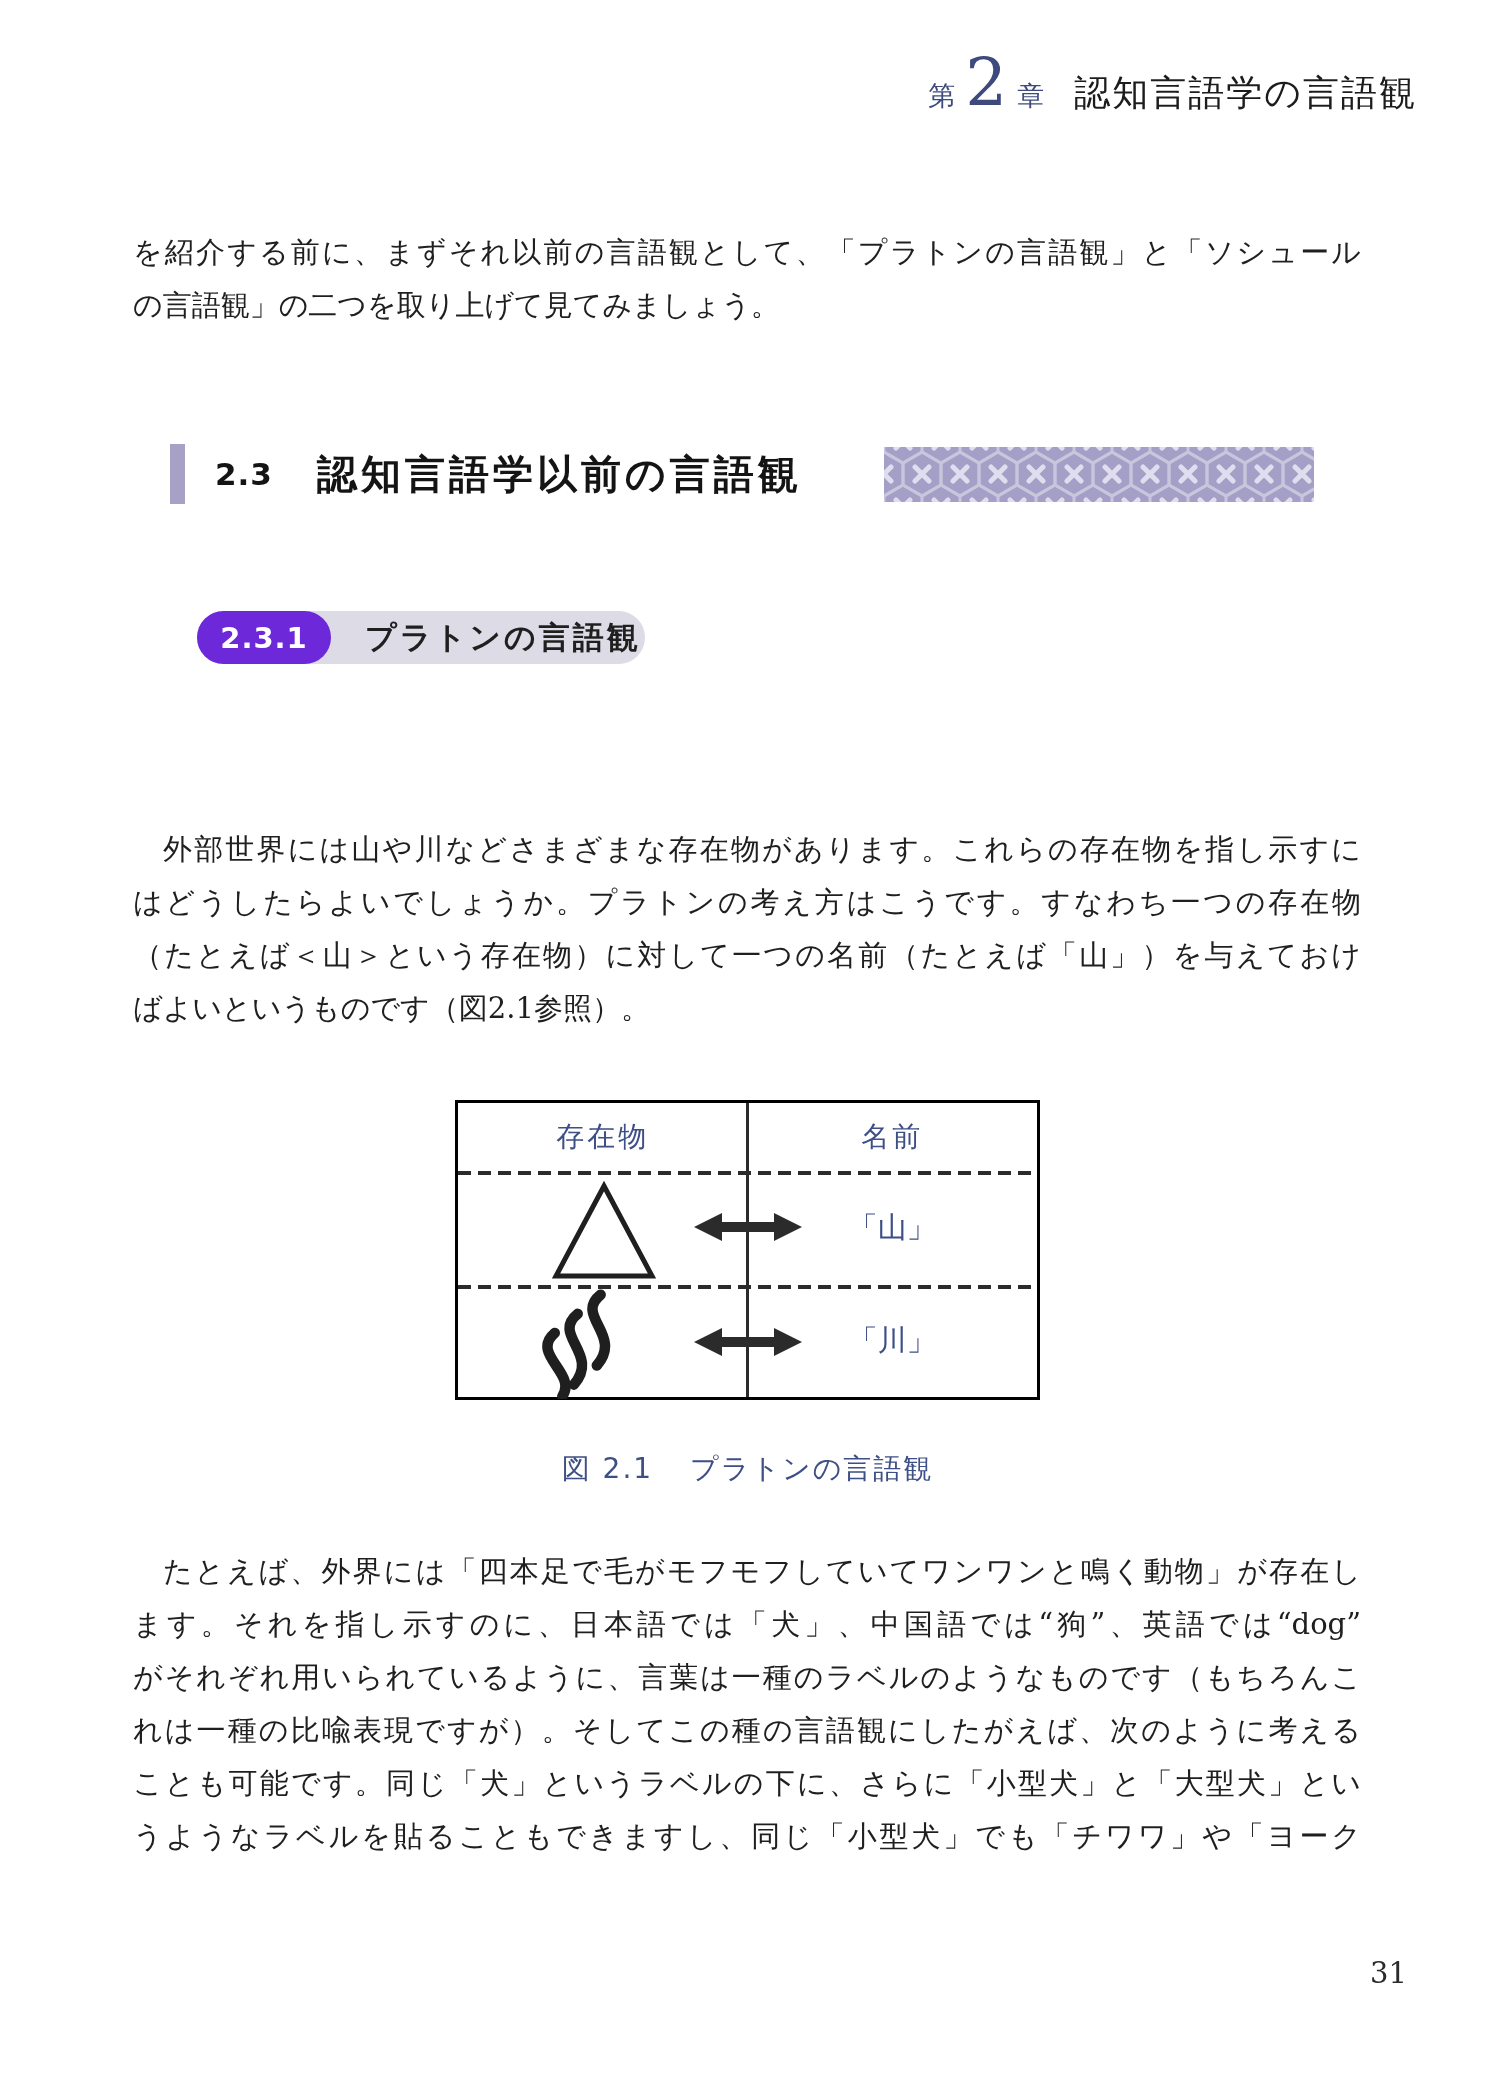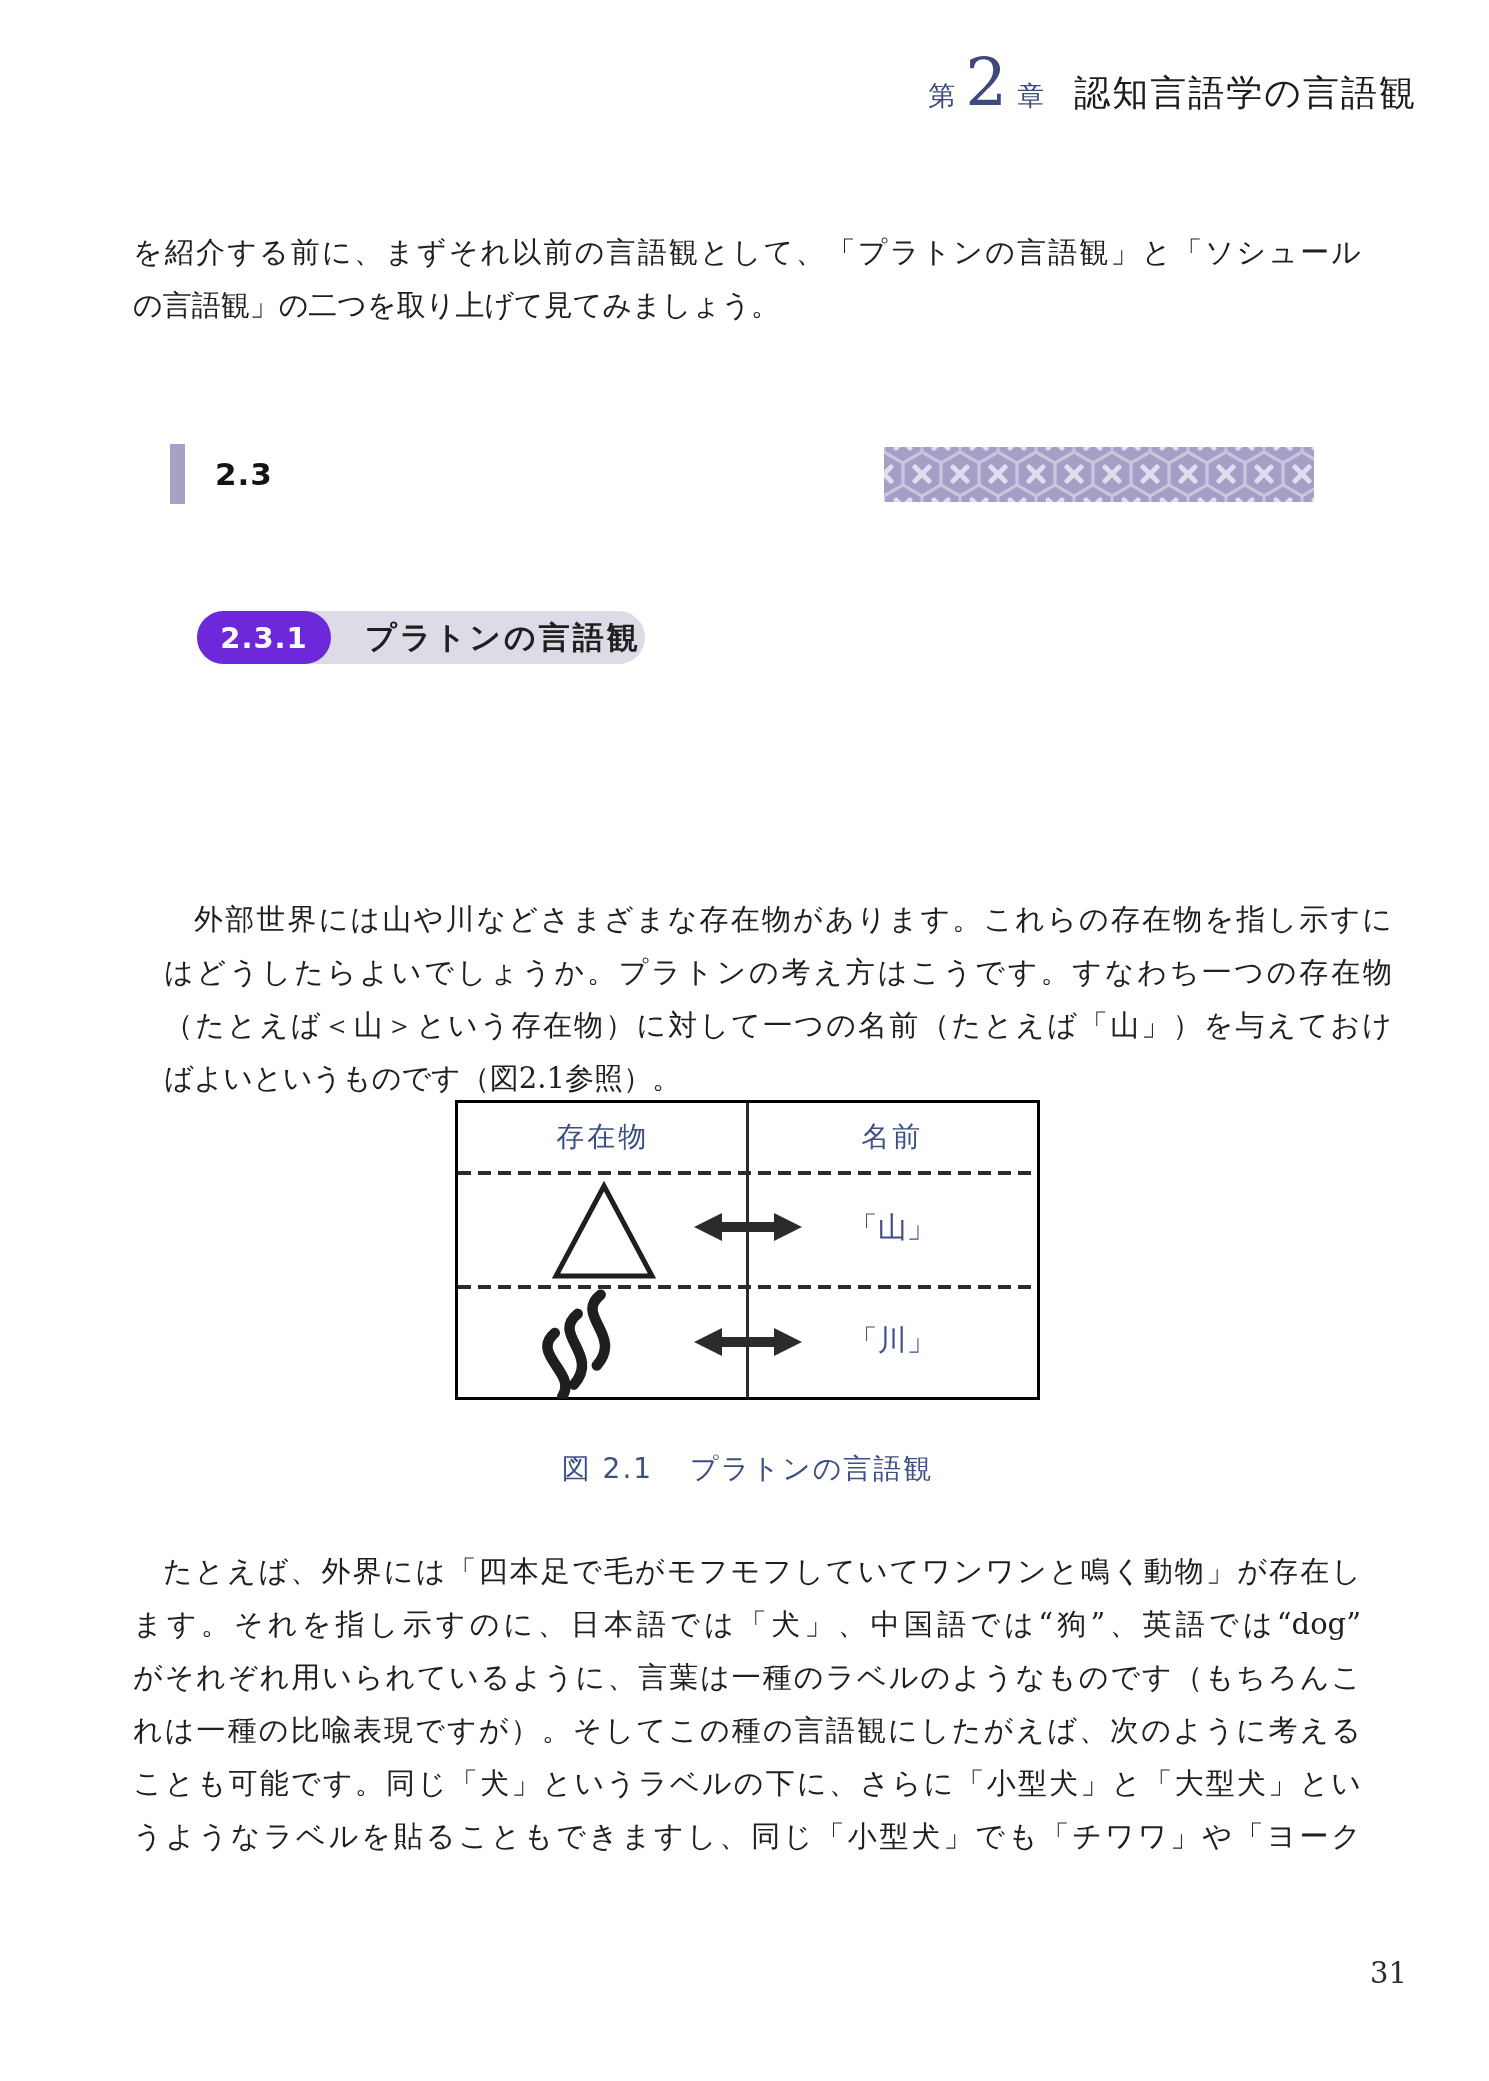--- a/index.html
+++ b/index.html
@@ -15,21 +15,21 @@
   .ch-number { font-family:"DejaVu Serif","Liberation Serif",serif; font-size:66px; line-height:1; margin:0 10px; }
   .ch-title { font-family:"DejaVu Sans","Liberation Sans",sans-serif; font-size:36px; font-weight:normal; color:#1c1c1c; margin-left:30px; letter-spacing:2px; }
 
   
   .para { position:absolute; left:133px; width:1228px; font-size:29px; line-height:53px; }
   .bline { text-align:justify; text-align-last:justify; }
   .bline.para-end { text-align-last:left; }
   .bline.indent { text-indent:30px; }
   #intro { top:226px; }
   #para1 { top:702px; }
-  #para2 { top:893px;margin-left:31px; }
+  #para2 { top:823px; }
   #para3 { top:1545px; }
 
   
   .section-heading { position:absolute; left:170px; top:443px; height:62px; display:flex; align-items:center;
     font-family:"DejaVu Sans","Liberation Sans",sans-serif; font-weight:bold; color:#141414; }
   .section-bar { width:15px; height:60px; background:#a7a1c6; }
   .section-number { font-size:31px; margin-left:30px; letter-spacing:1px; }
   .section-title { font-size:40px; margin-left:44px; letter-spacing:4px; }
   .pattern-band { position:absolute; left:884px; top:447px; width:430px; height:55px; }
 
@@ -84,20 +84,21 @@
   </div>
 
   <div class="para" id="intro">
     <div class="bline">を紹介する前に、まずそれ以前の言語観として、「プラトンの言語観」と「ソシュール</div>
     <div class="bline para-end">の言語観」の二つを取り上げて見てみましょう。</div>
   </div>
 
   <div class="section-heading">
     <span class="section-bar"></span>
     <span class="section-number">2.3</span>
+    <span class="section-title">認知言語学以前の言語観</span>
   </div>
 
   <div class="pattern-band">
     <svg width="430" height="55">
       <defs>
         <pattern id="hexpat" width="38" height="66" patternUnits="userSpaceOnUse" patternTransform="translate(0,-6)">
           <rect width="38" height="66" fill="#a49fc6"></rect>
           <g fill="none" stroke="#c9c5dc" stroke-width="3">
             <path d="M19,-22 L38,-11 L38,11 L19,22 L0,11 L0,-11 Z"></path>
             <path d="M19,44 L38,55 L38,77 L19,88 L0,77 L0,55 Z"></path>

